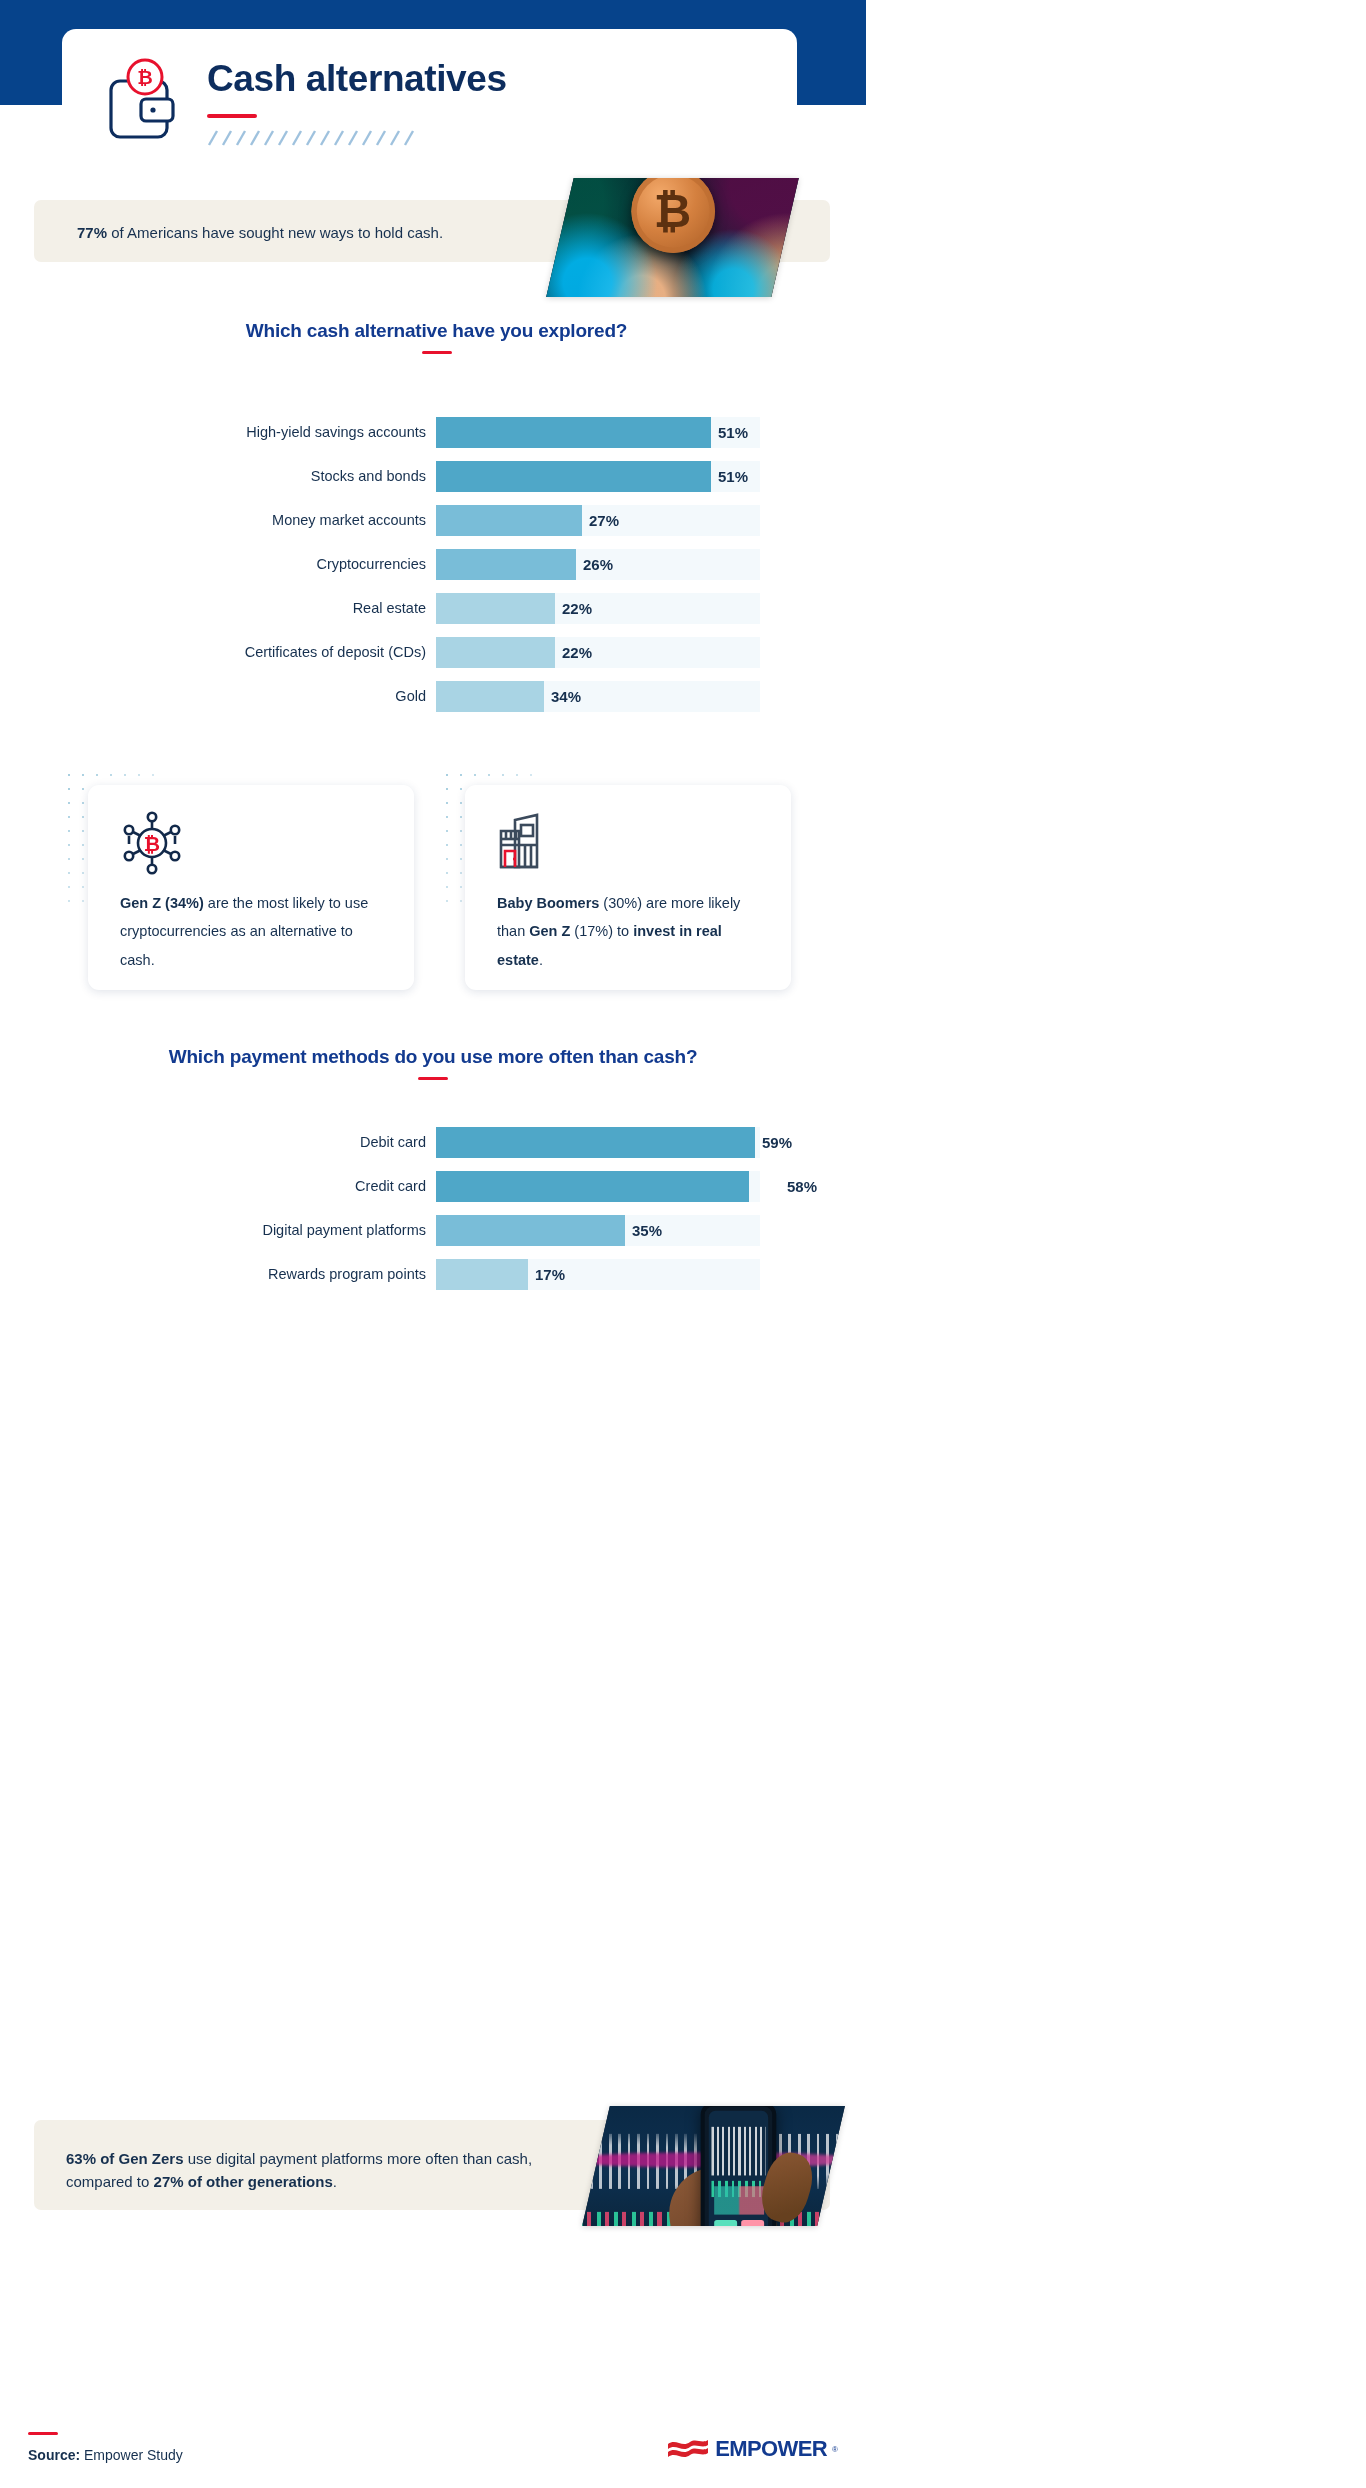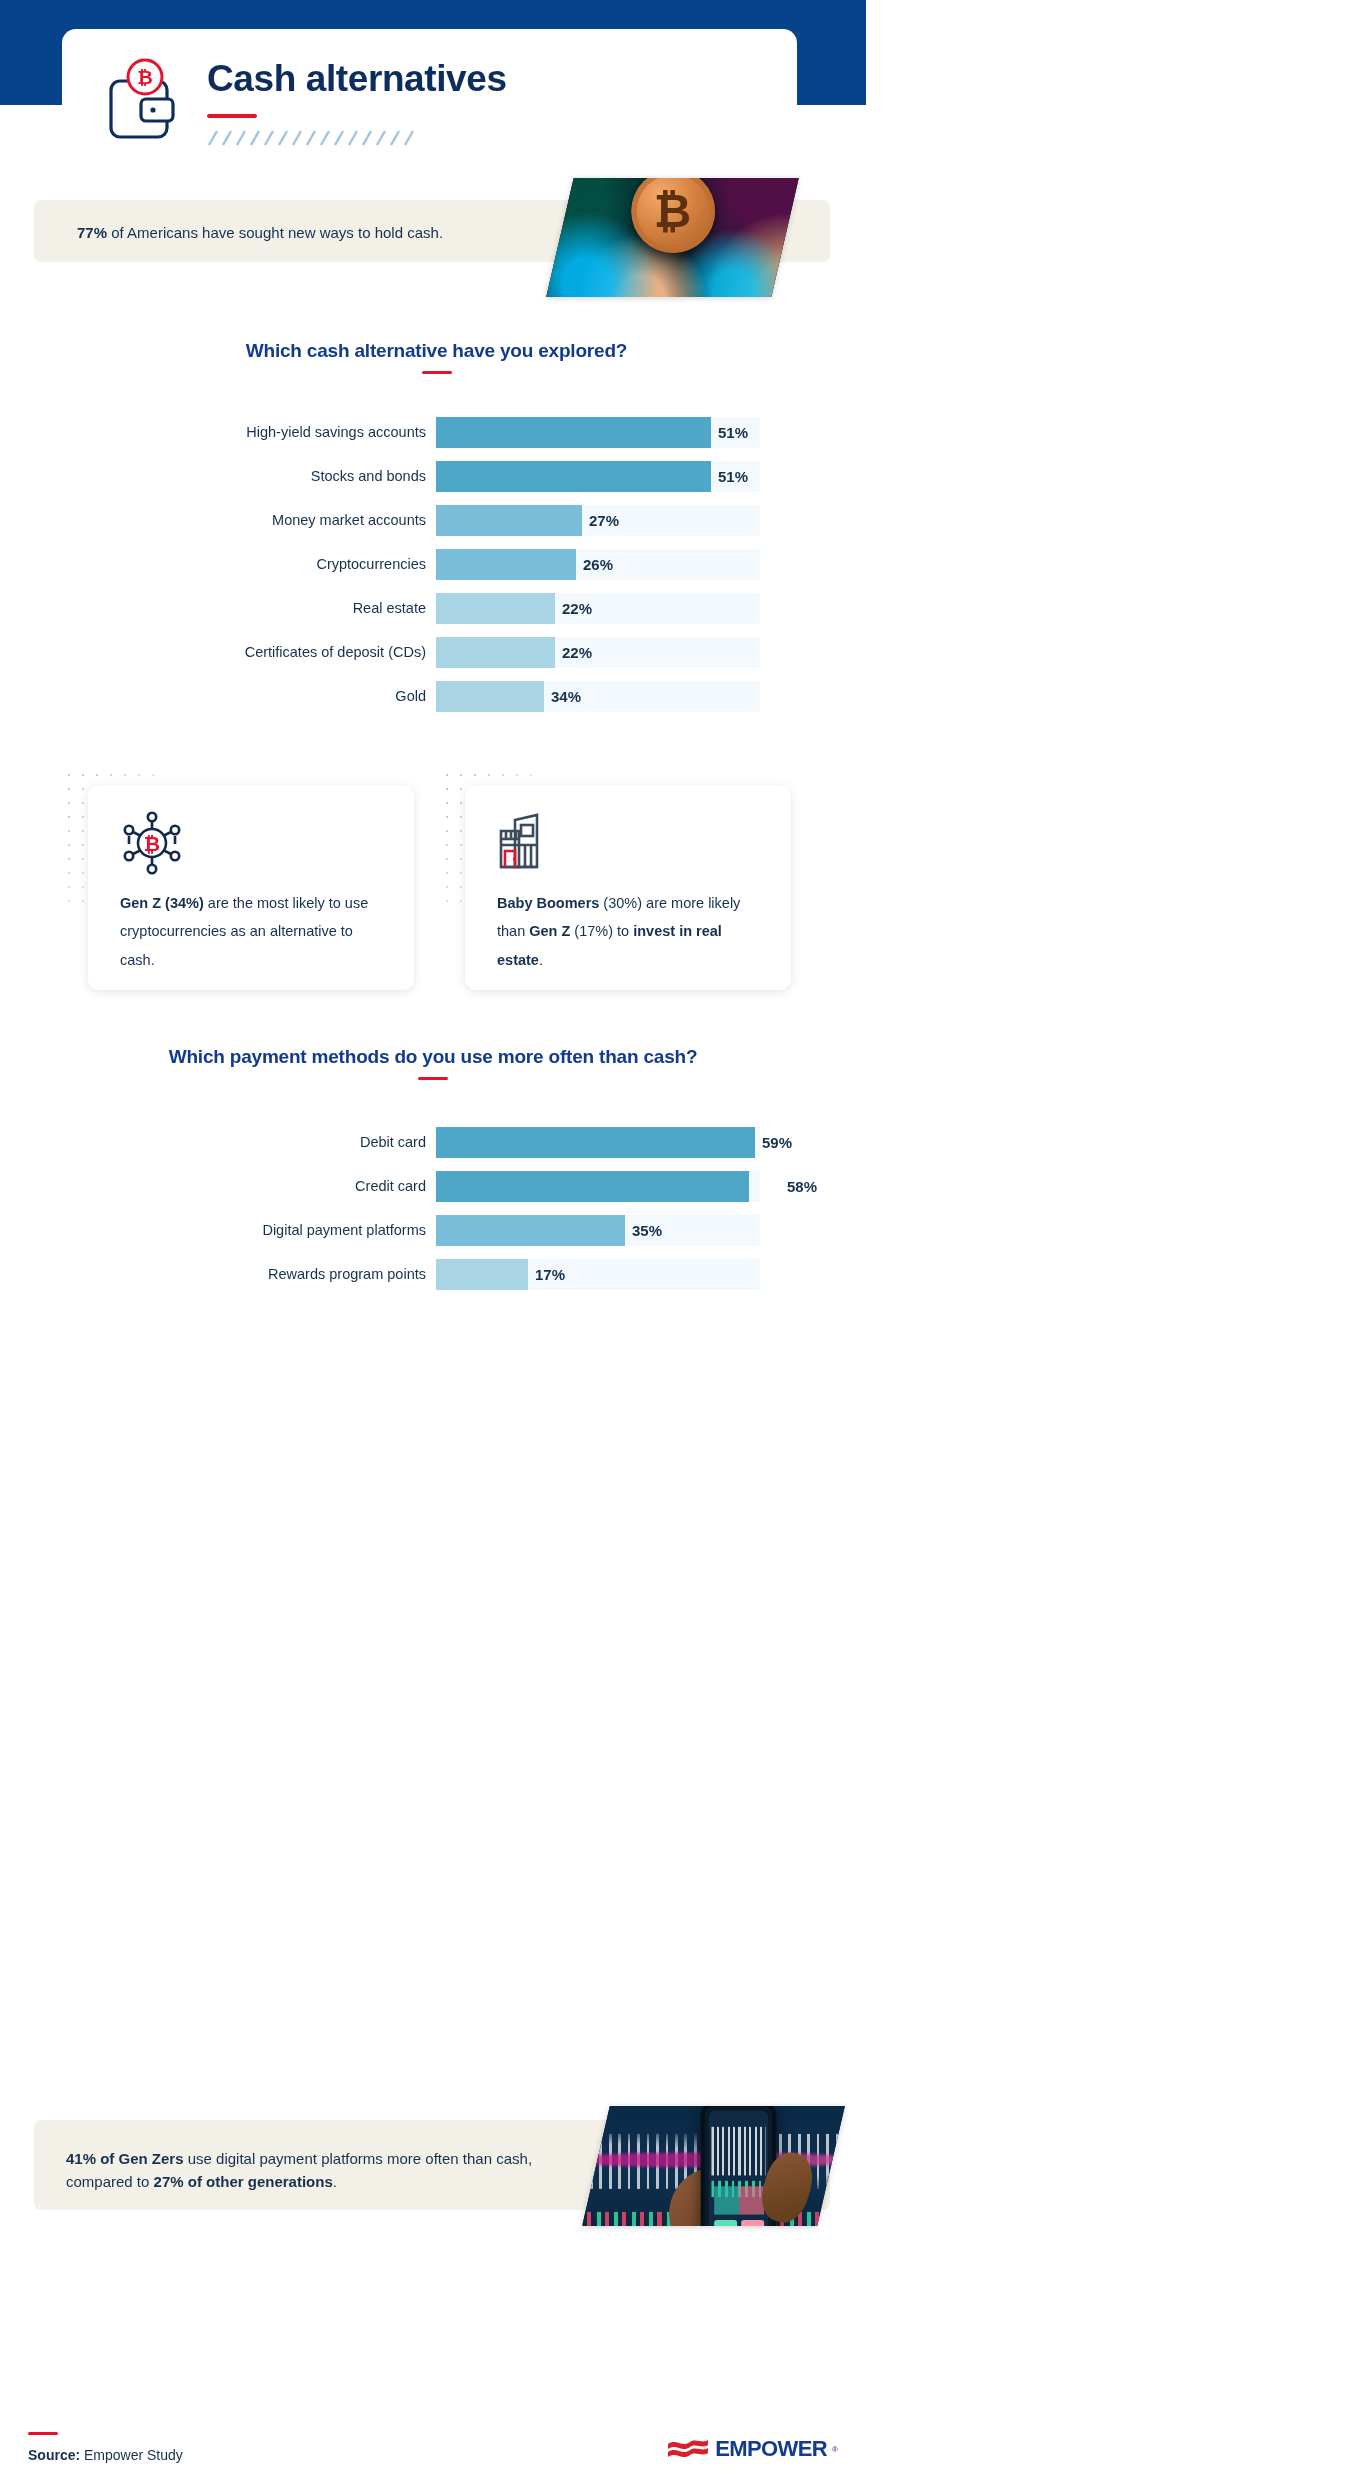--- a/index.html
+++ b/index.html
@@ -155,21 +155,21 @@
   
   .section-head {
     position: absolute; left: 0; width: 866px; text-align: center;
   }
   .section-head .q {
     font-size: 19px; font-weight: 700; color: #123a8f; letter-spacing: -0.2px;
   }
   .section-head .rule {
     width: 30px; height: 3px; background: #e8112d; margin: 9px auto 0; border-radius: 2px;
   }
-  .head-1 { top: 340px; padding-left: 7px; }
+  .head-1 { top: 320px; padding-left: 7px; }
   .head-2 { top: 1046px; }
 
   
   .chart { position: absolute; left: 0; width: 866px; }
   .chart-1 { top: 410px; }
   .chart-2 { top: 1120px; }
   .bar-row {
     display: flex; align-items: center; height: 44px;
   }
   .bar-label {
@@ -419,21 +419,21 @@
       <div class="bar-row">
         <div class="bar-label">Rewards program points</div>
         <div class="bar-track">
           <div class="bar-fill" style="width: 92px; background: rgb(169, 212, 228);"></div>
           <div class="bar-value" style="left: 92px;">17%</div>
         </div>
       </div>
     </div>
 
   <div class="banner banner-bottom"></div>
-  <div class="banner-text banner-bottom-text"><b>41% of Gen Zers</b> use digital payment platforms more often than cash, compared to <b>27% of other generations</b>.</div>
+  <div class="banner-text banner-bottom-text"><b>63% of Gen Zers</b> use digital payment platforms more often than cash, compared to <b>27% of other generations</b>.</div>
   <div class="photo-frame photo-bottom">
     <div class="inner trade-photo">
       <div class="trade-line"></div>
       <div class="trade-magenta"></div>
       <div class="trade-vol"></div>
       <div class="trade-hand"></div>
       <div class="trade-phone">
         <div class="scr">
           <div class="candles"></div>
           <div class="bars2"></div>

